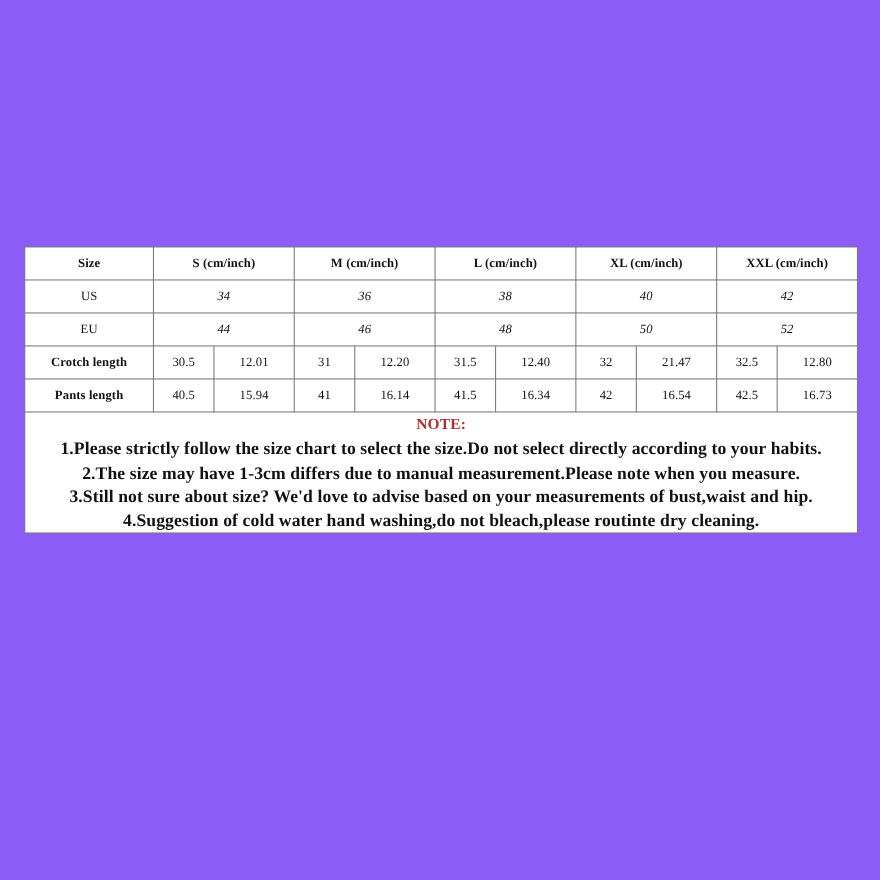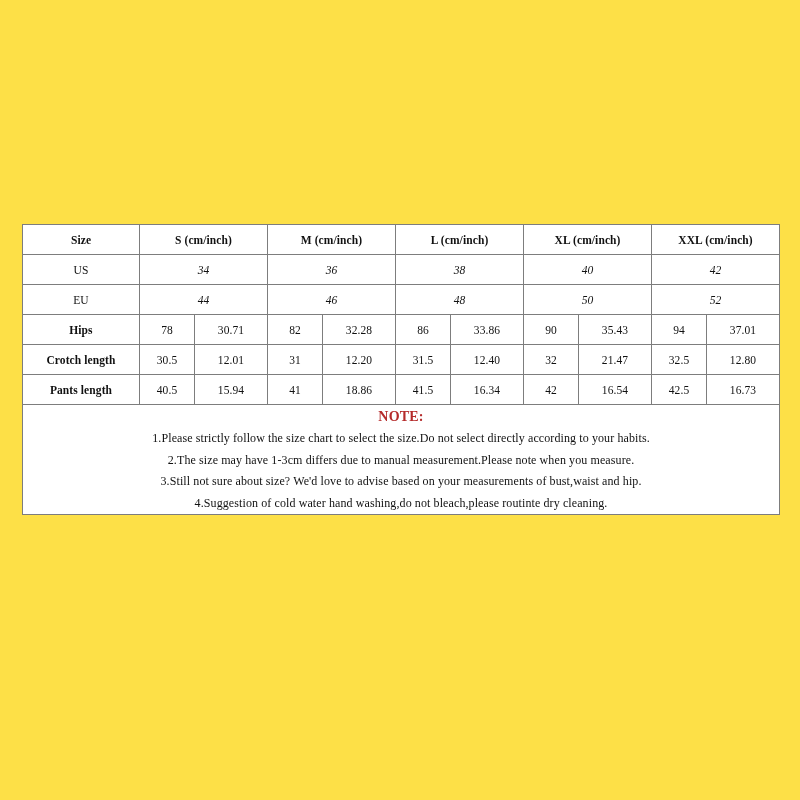--- a/index.html
+++ b/index.html
@@ -11,21 +11,21 @@
     width: 800px;
     height: 800px;
     font-family: "Liberation Serif", "DejaVu Serif", serif;
     -webkit-font-smoothing: antialiased;
   }
 
   .page {
     position: relative;
     width: 800px;
     height: 800px;
-    background: #fde047;
+    background: #8b5cf6;
     overflow: hidden;
   }
 
   
   .chart-wrap {
     position: absolute;
     left: 22px;
     top: 224px;
     width: 758px;
   }
@@ -102,23 +102,24 @@
     color: #b52b2b;
     font-weight: bold;
     font-size: 14px;
     line-height: 20px;
     margin: 2px 0 1px 0;
     letter-spacing: .2px;
   }
 
   .note-line {
     color: #111111;
-    font-size: 12px;
+    font-size: 16px;
     line-height: 21.5px;
     white-space: nowrap;
+    font-weight: bold;
   }
 </style>
 </head>
 <body>
 
 <div class="page">
 
   <div class="chart-wrap">
     <table class="size-chart">
       <colgroup>
@@ -158,54 +159,41 @@
       <tr>
         <td class="lbl-pale">EU</td>
         <td class="pale" colspan="2">44</td>
         <td class="pale" colspan="2">46</td>
         <td class="pale" colspan="2">48</td>
         <td class="pale" colspan="2">50</td>
         <td class="pale" colspan="2">52</td>
       </tr>
 
 
-      <tr>
-        <td class="lbl-blue">Hips</td>
-        <td class="val">78</td>
-        <td class="val">30.71</td>
-        <td class="val">82</td>
-        <td class="val">32.28</td>
-        <td class="val">86</td>
-        <td class="val">33.86</td>
-        <td class="val">90</td>
-        <td class="val">35.43</td>
-        <td class="val">94</td>
-        <td class="val">37.01</td>
-      </tr>
 
       <tr>
         <td class="lbl-blue">Crotch length</td>
         <td class="val">30.5</td>
         <td class="val">12.01</td>
         <td class="val">31</td>
         <td class="val">12.20</td>
         <td class="val">31.5</td>
         <td class="val">12.40</td>
         <td class="val">32</td>
         <td class="val">21.47</td>
         <td class="val">32.5</td>
         <td class="val">12.80</td>
       </tr>
 
       <tr>
         <td class="lbl-blue">Pants length</td>
         <td class="val">40.5</td>
         <td class="val">15.94</td>
         <td class="val">41</td>
-        <td class="val">18.86</td>
+        <td class="val">16.14</td>
         <td class="val">41.5</td>
         <td class="val">16.34</td>
         <td class="val">42</td>
         <td class="val">16.54</td>
         <td class="val">42.5</td>
         <td class="val">16.73</td>
       </tr>
 
       <tr>
         <td class="note-cell" colspan="11">

